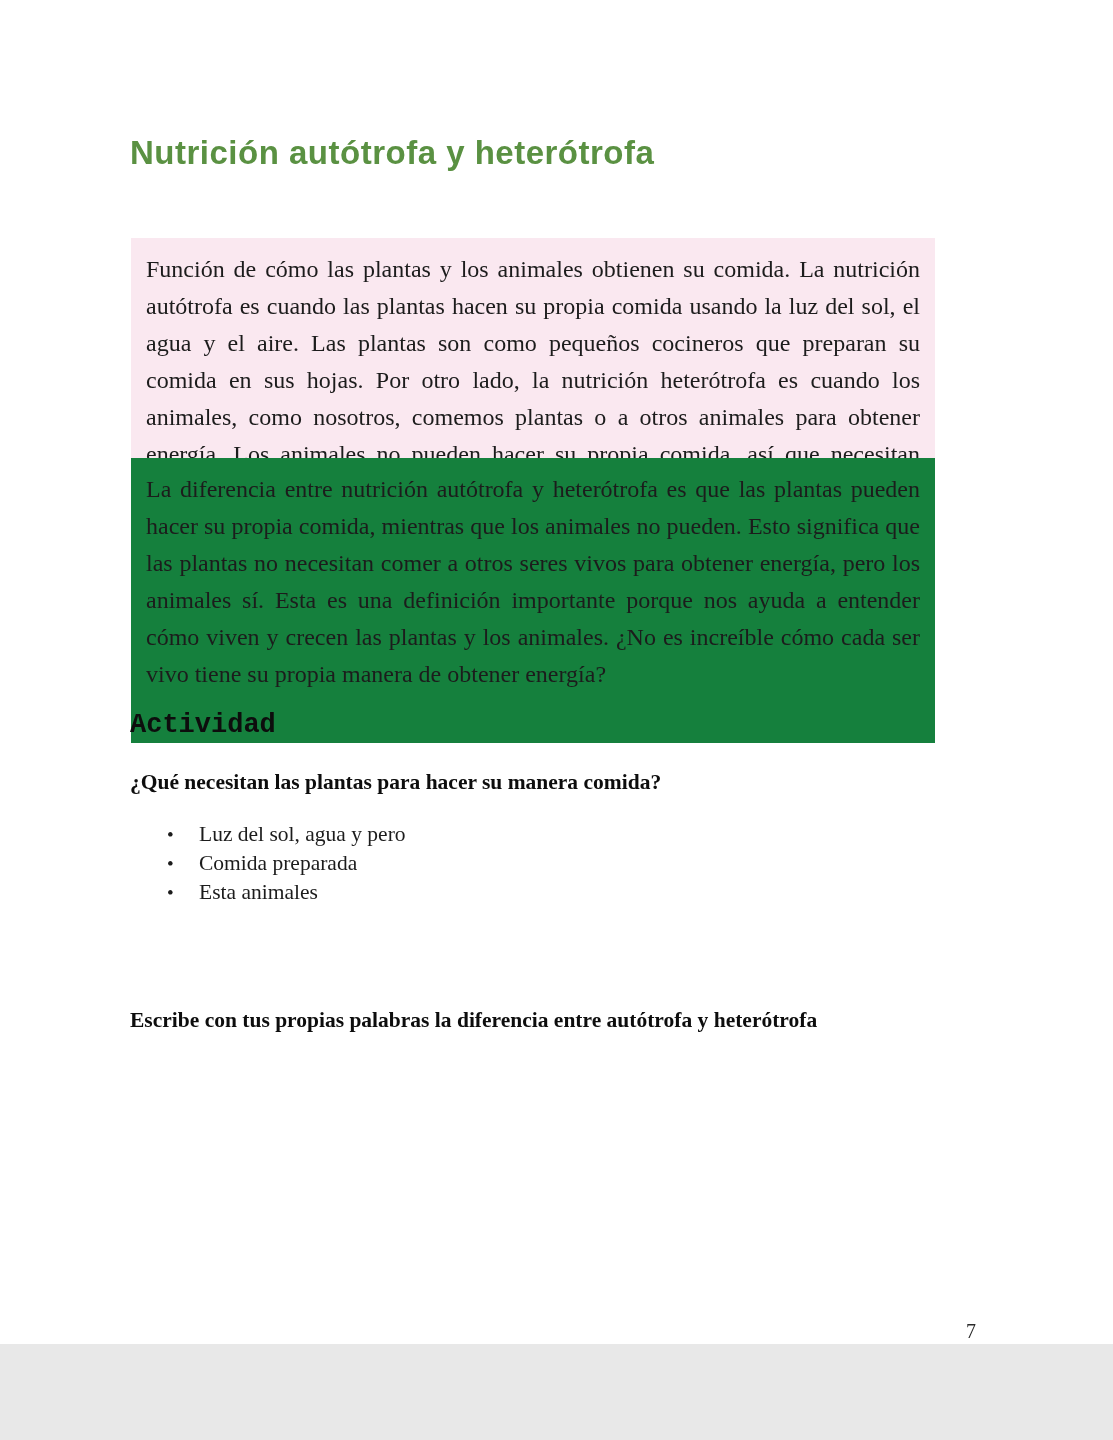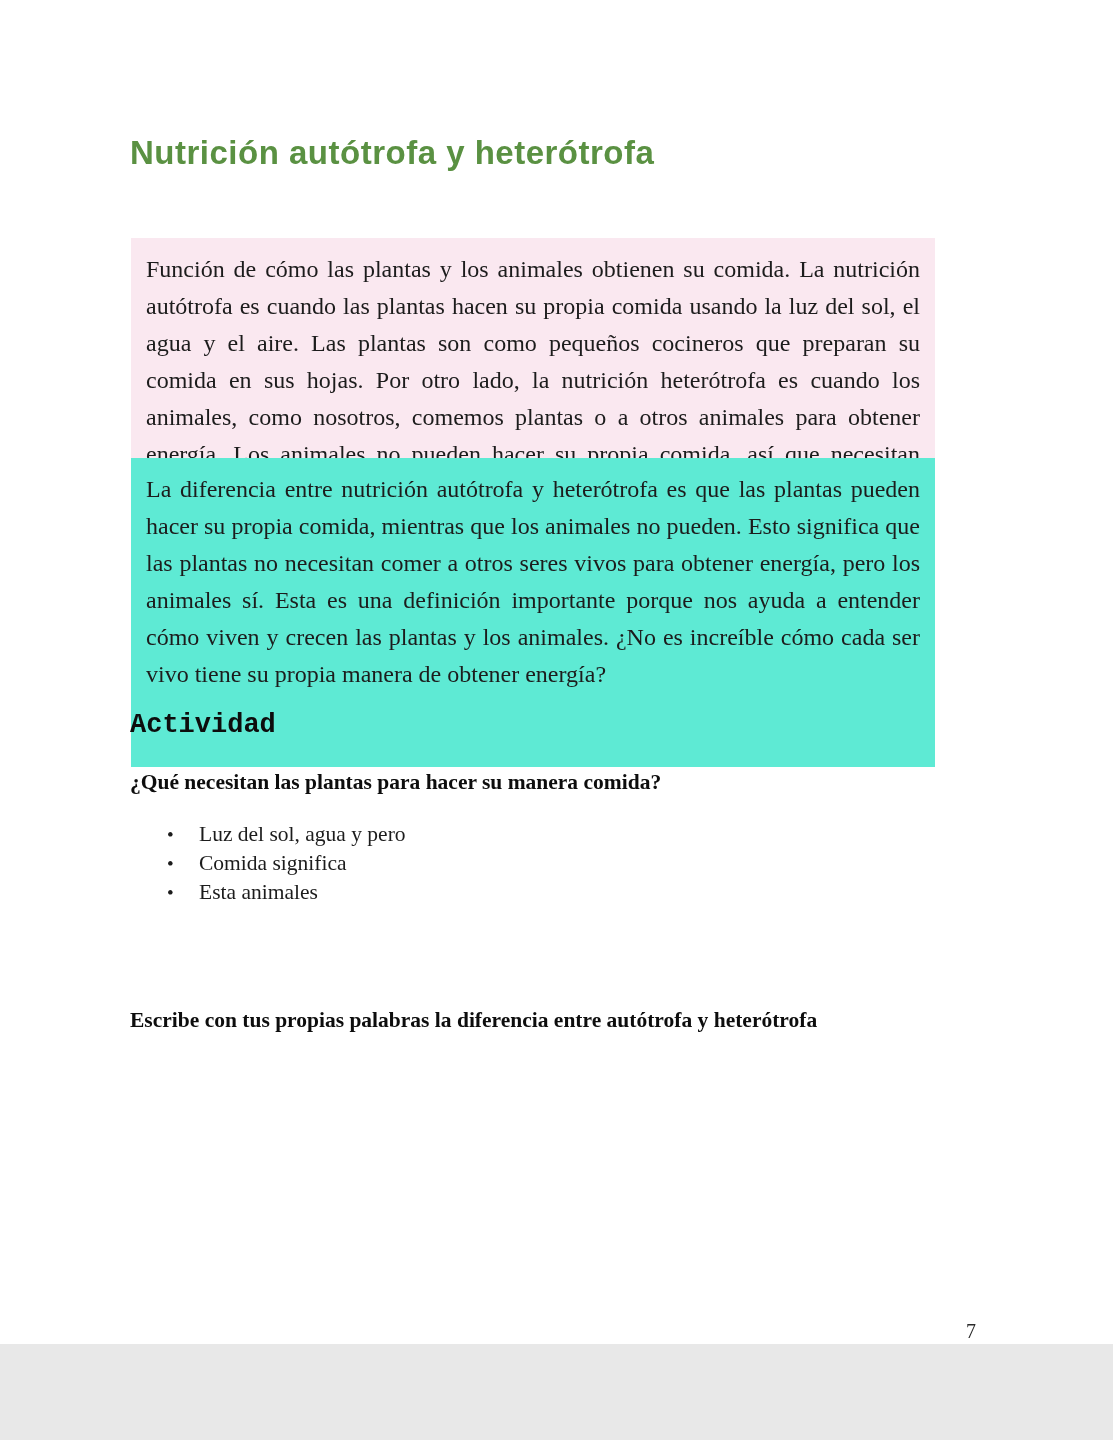--- a/index.html
+++ b/index.html
@@ -35,22 +35,22 @@
     font-family: Liberation Serif, serif;
   }
   .pink-box {
     top: 238px;
     min-height: 180px;
     background: #fae8f0;
   }
   .green-box {
     top: 458px;
     min-height: 194px;
-    background: #5eead4;
-    padding-bottom: 74px;
+    background: #15803d;
+    padding-bottom: 50px;
   }
   .section-heading {
     position: absolute;
     left: 130px;
     top: 710px;
     font-family: Liberation Mono, monospace;
     font-weight: bold;
     font-size: 27px;
     color: #0d0d0d;
   }
@@ -114,21 +114,21 @@
 
   <p class="question">¿Qué necesitan las plantas para hacer su manera comida?</p>
 
   <ul class="bullet-list">
     <li>
       <span class="bullet-marker">•</span>
       <span>Luz del sol, agua y pero</span>
     </li>
     <li>
       <span class="bullet-marker">•</span>
-      <span>Comida significa</span>
+      <span>Comida preparada</span>
     </li>
     <li>
       <span class="bullet-marker">•</span>
       <span>Esta animales</span>
     </li>
   </ul>
 
   <p class="instruction">Escribe con tus propias palabras la diferencia entre autótrofa y heterótrofa</p>
 
   <div class="page-number">7</div>

